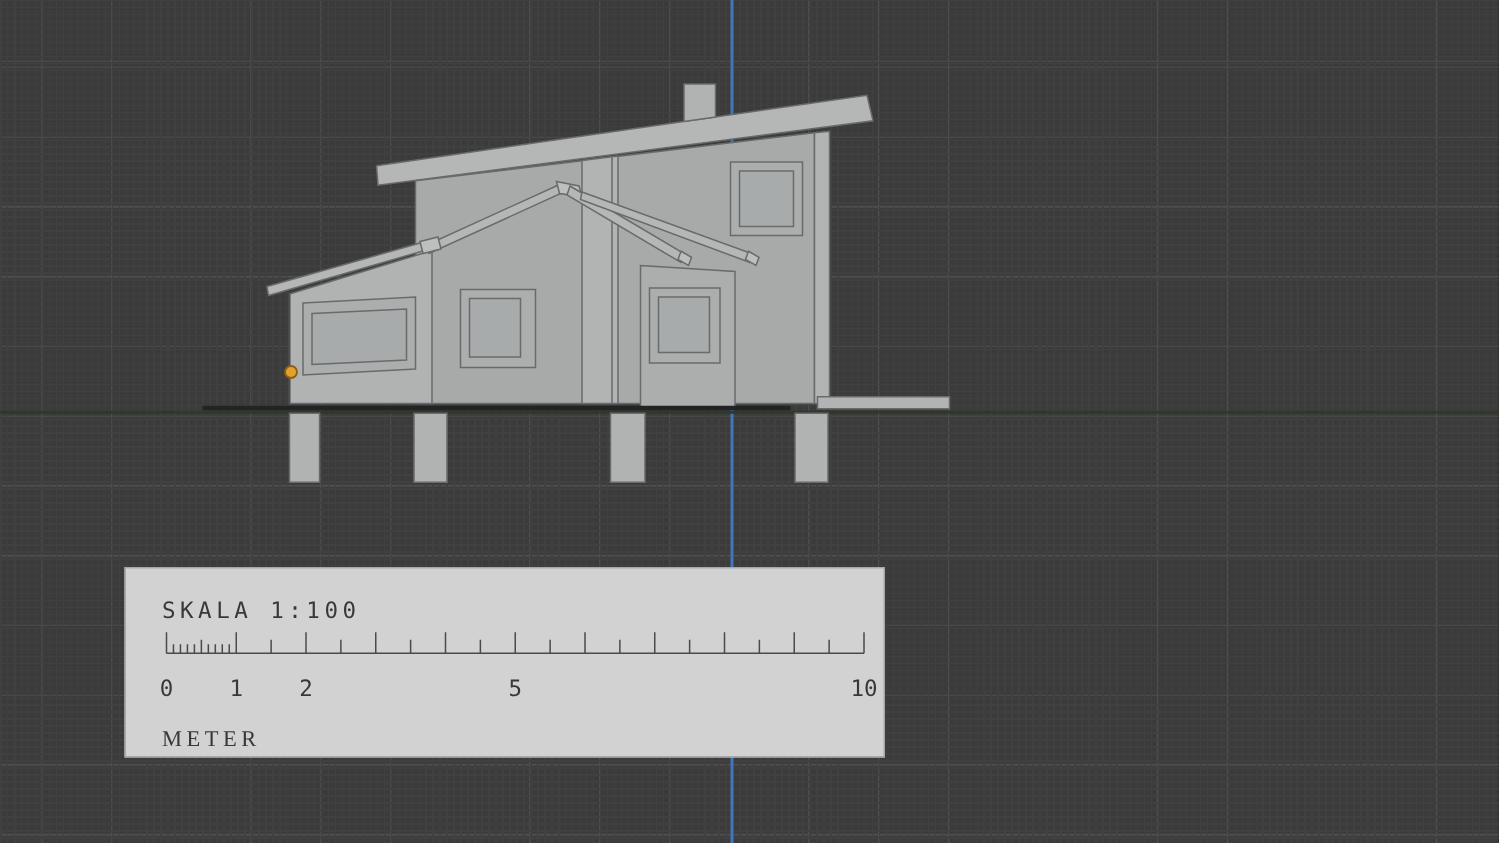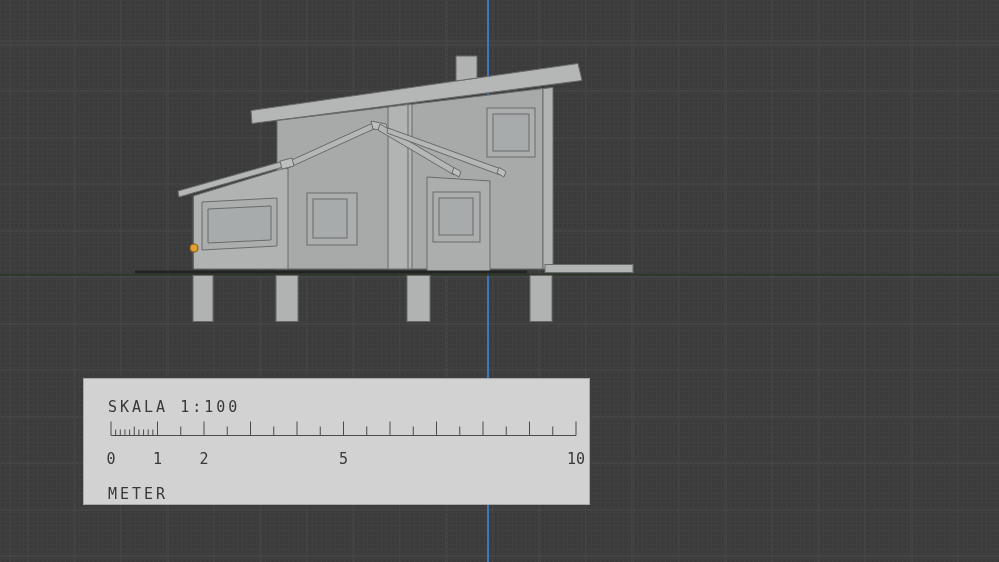--- a/index.html
+++ b/index.html
@@ -33,21 +33,21 @@
   .floorline{fill:#232323;}
   
   .scale-panel{
     position:absolute;left:83px;top:378px;width:507px;height:127px;
     background:var(--panel-bg,#d2d2d2);
     border:1px solid #a8a8a8;
     box-sizing:border-box;
     color:var(--panel-ink,#383838);
   }
   .scale-title{position:absolute;left:24px;top:19px;font-size:15px;letter-spacing:3px;white-space:pre;}
-  .scale-unit{position:absolute;left:24px;top:106px;font-size:15px;letter-spacing:3px;}
+  .scale-unit{position:absolute;left:24px;top:106px;font-size:15px;letter-spacing:3px;font-family:Liberation Serif, serif;}
   .ruler-svg{position:absolute;left:0;top:0;}
   .ruler-line{stroke:#4a4a4a;stroke-width:1;}
   .ruler-num{font-family:"DejaVu Sans Mono",monospace;font-size:15px;fill:var(--panel-ink,#383838);}
 </style>
 </head>
 <body>
 
 <div class="viewport">
 
   <svg class="scene" width="999" height="562" viewBox="0 0 999 562">

